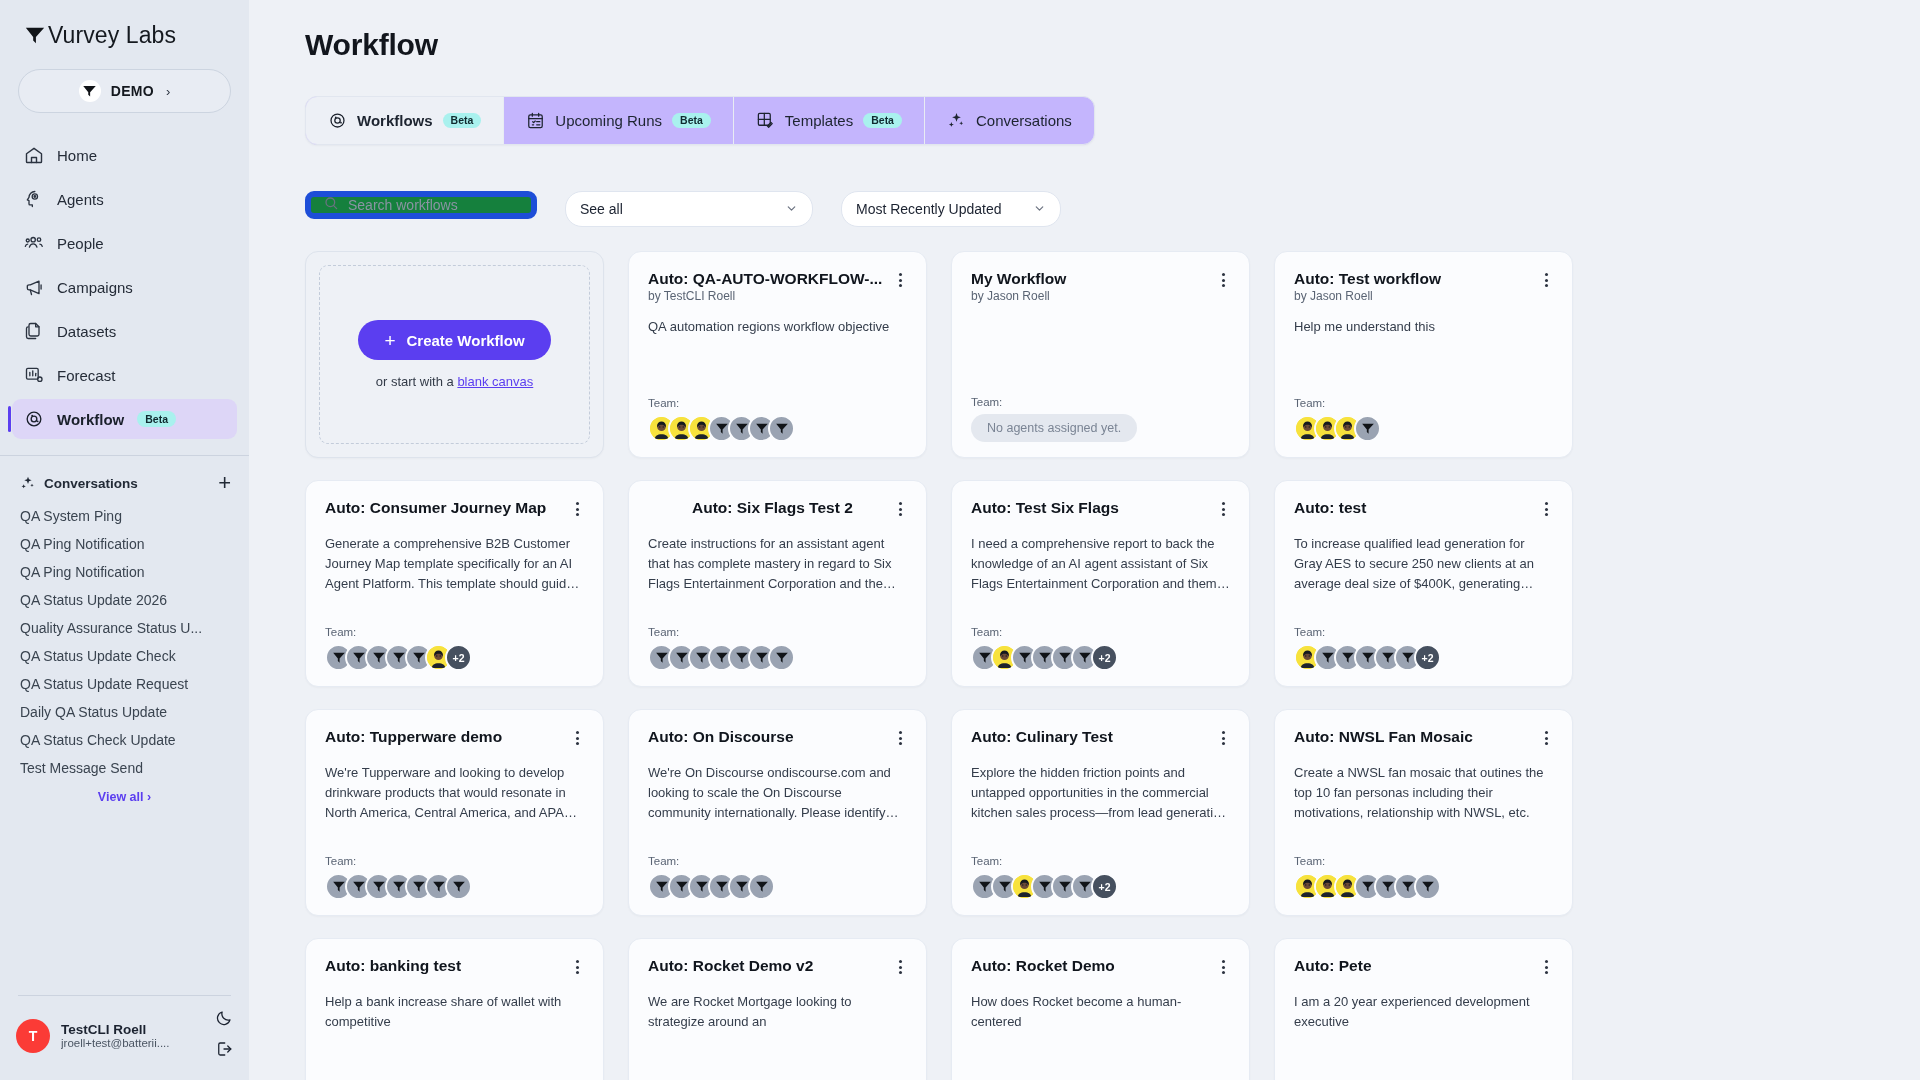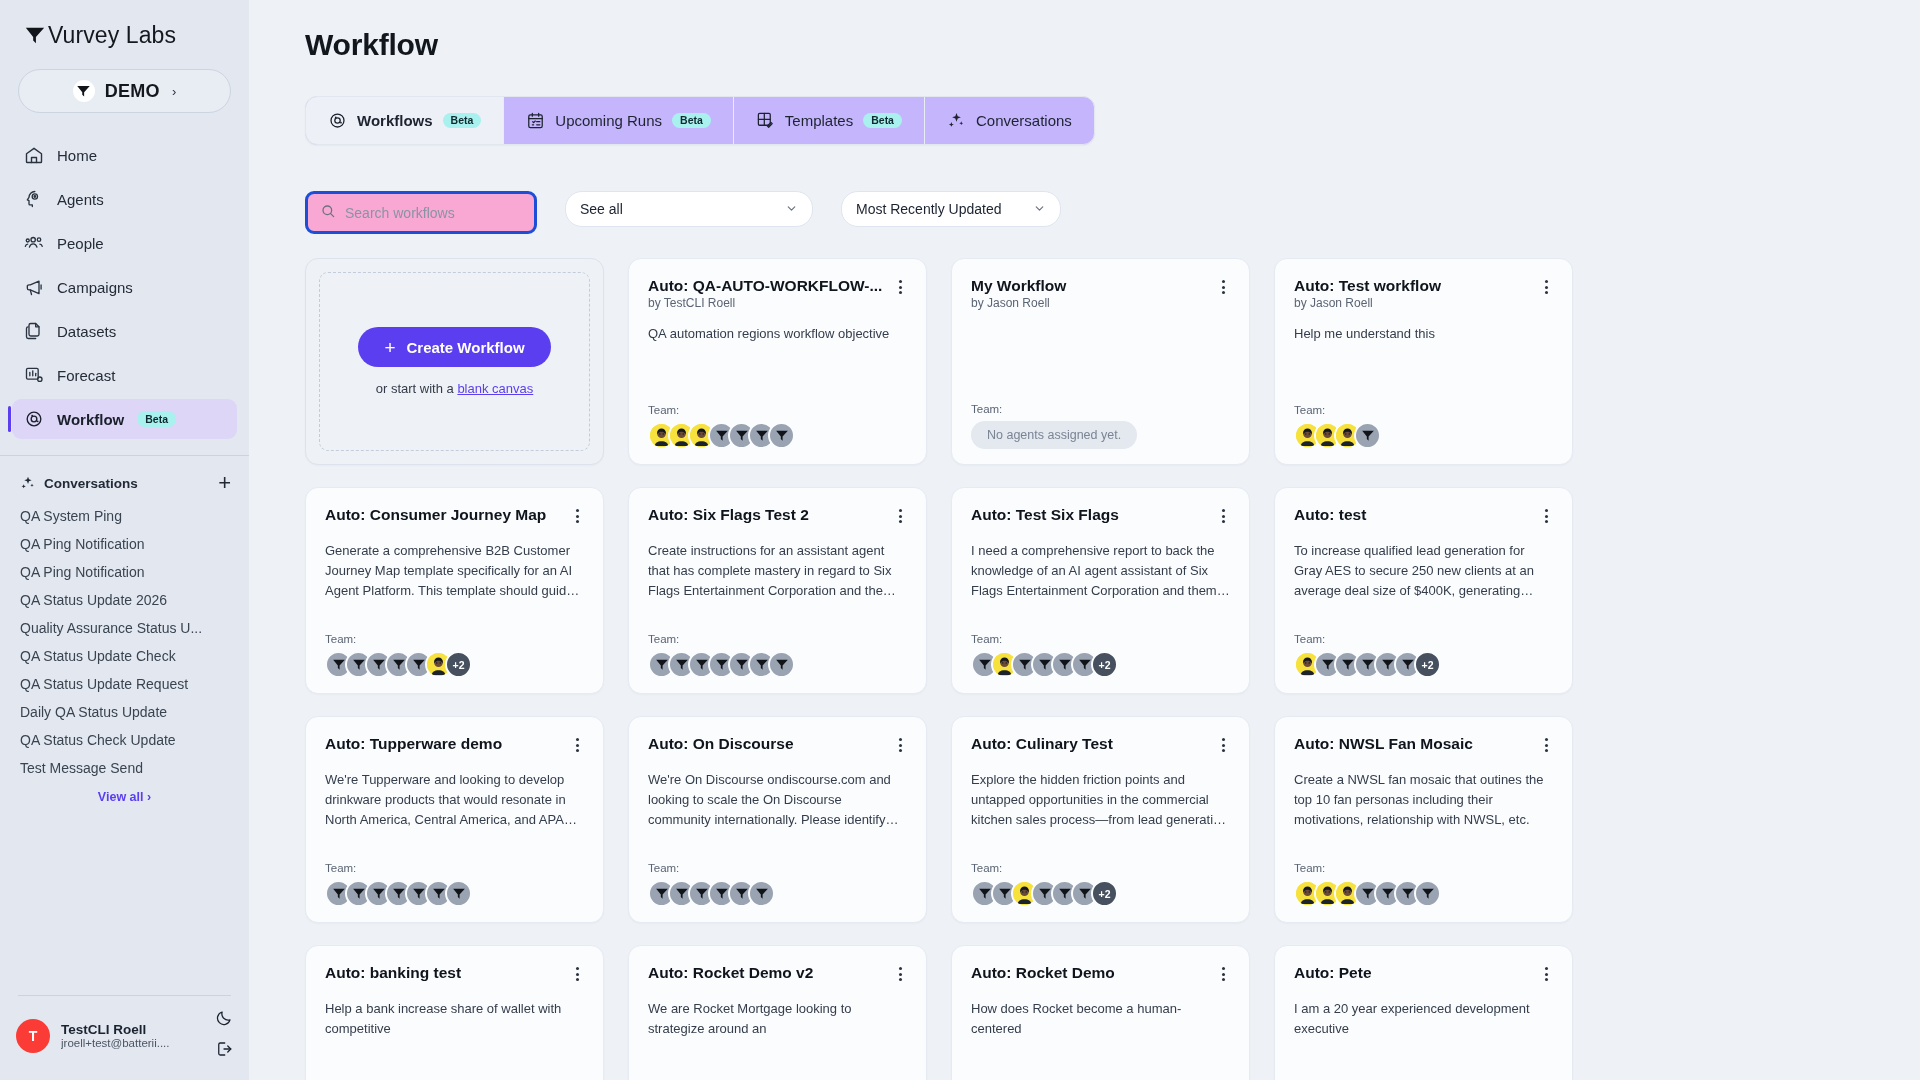--- a/index.html
+++ b/index.html
@@ -31,21 +31,21 @@
     height: 44px; border-radius: 24px;
     background: #e8ecf3;
     border: 1px solid #ccd4e0;
     display: flex; align-items: center; justify-content: center; gap: 10px;
     cursor: pointer;
   }
   .org-logo {
     width: 22px; height: 22px; border-radius: 50%;
     background: #ffffff; display: flex; align-items: center; justify-content: center;
   }
-  .org-label { font-size: 18px; font-weight: 700; color: #14181e; letter-spacing: .3px; }
+  .org-label { font-size: 14px; font-weight: 700; color: #14181e; letter-spacing: .3px; }
   .org-chevron { font-size: 13px; color: #2b3340; margin-left: 2px; }
 
   .nav { padding: 0 12px; }
   .nav-item {
     position: relative;
     display: flex; align-items: center; gap: 13px;
     height: 40px; padding: 0 12px; margin-bottom: 4px;
     border-radius: 9px; cursor: pointer;
     color: #252c38;
   }
@@ -119,22 +119,22 @@
     padding: 14px 22px; cursor: pointer;
     border-right: 1px solid #e8ecf3;
     font-size: 15px; color: #1d2430;
   }
   .tab:last-child { border-right: none; }
   .tab.active { background: #edf0f6; font-weight: 700; }
   .tab-icon { width: 19px; height: 19px; flex: 0 0 19px; }
 
   .controls { display: flex; gap: 28px; margin-top: 46px; }
   .search-box {
-    width: 232px; height: 43px; background: #f9a8d4;
-    border: 3px solid #1d4ed8; border-radius: 9px;
+    width: 232px; height: 28px; background: #15803d;
+    border: 6px solid #1d4ed8; border-radius: 9px;
     display: flex; align-items: center; padding: 0 12px; gap: 9px;
   }
   .search-box input {
     border: 0; outline: 0; font-size: 14px; color: #1b2230;
     width: 100%; background: transparent; font-family: "Liberation Sans", sans-serif;
   }
   .search-box input::placeholder { color: #8a93a3; }
   .select-box {
     height: 36px; background: #fff;
     border: 1px solid #dfe5ef; border-radius: 17px;
@@ -665,21 +665,21 @@
                     <circle cx="10.2" cy="10.4" r=".7" fill="#15191f"></circle>
                     <circle cx="13.8" cy="10.4" r=".7" fill="#15191f"></circle>
                   </svg>
                 </span>
                 <span class="av more">+2</span>
               </div>
             </div>
           </div>
           <div class="card">
             <div class="card-head">
-              <div style="min-width: 0px; flex: 1 1 0%;">
+              <div style="min-width: 0px; flex: 1 1 0%; margin-left: 44px;">
                 <div class="card-title">Auto: Six Flags Test 2</div>
               </div>
               <div class="kebab">
                 <i></i>
                 <i></i>
                 <i></i>
               </div>
             </div>
             <div class="card-desc">Create instructions for an assistant agent that has complete mastery in regard to Six Flags Entertainment Corporation and the theme park industry. This agent...</div>
             <div class="card-foot">

